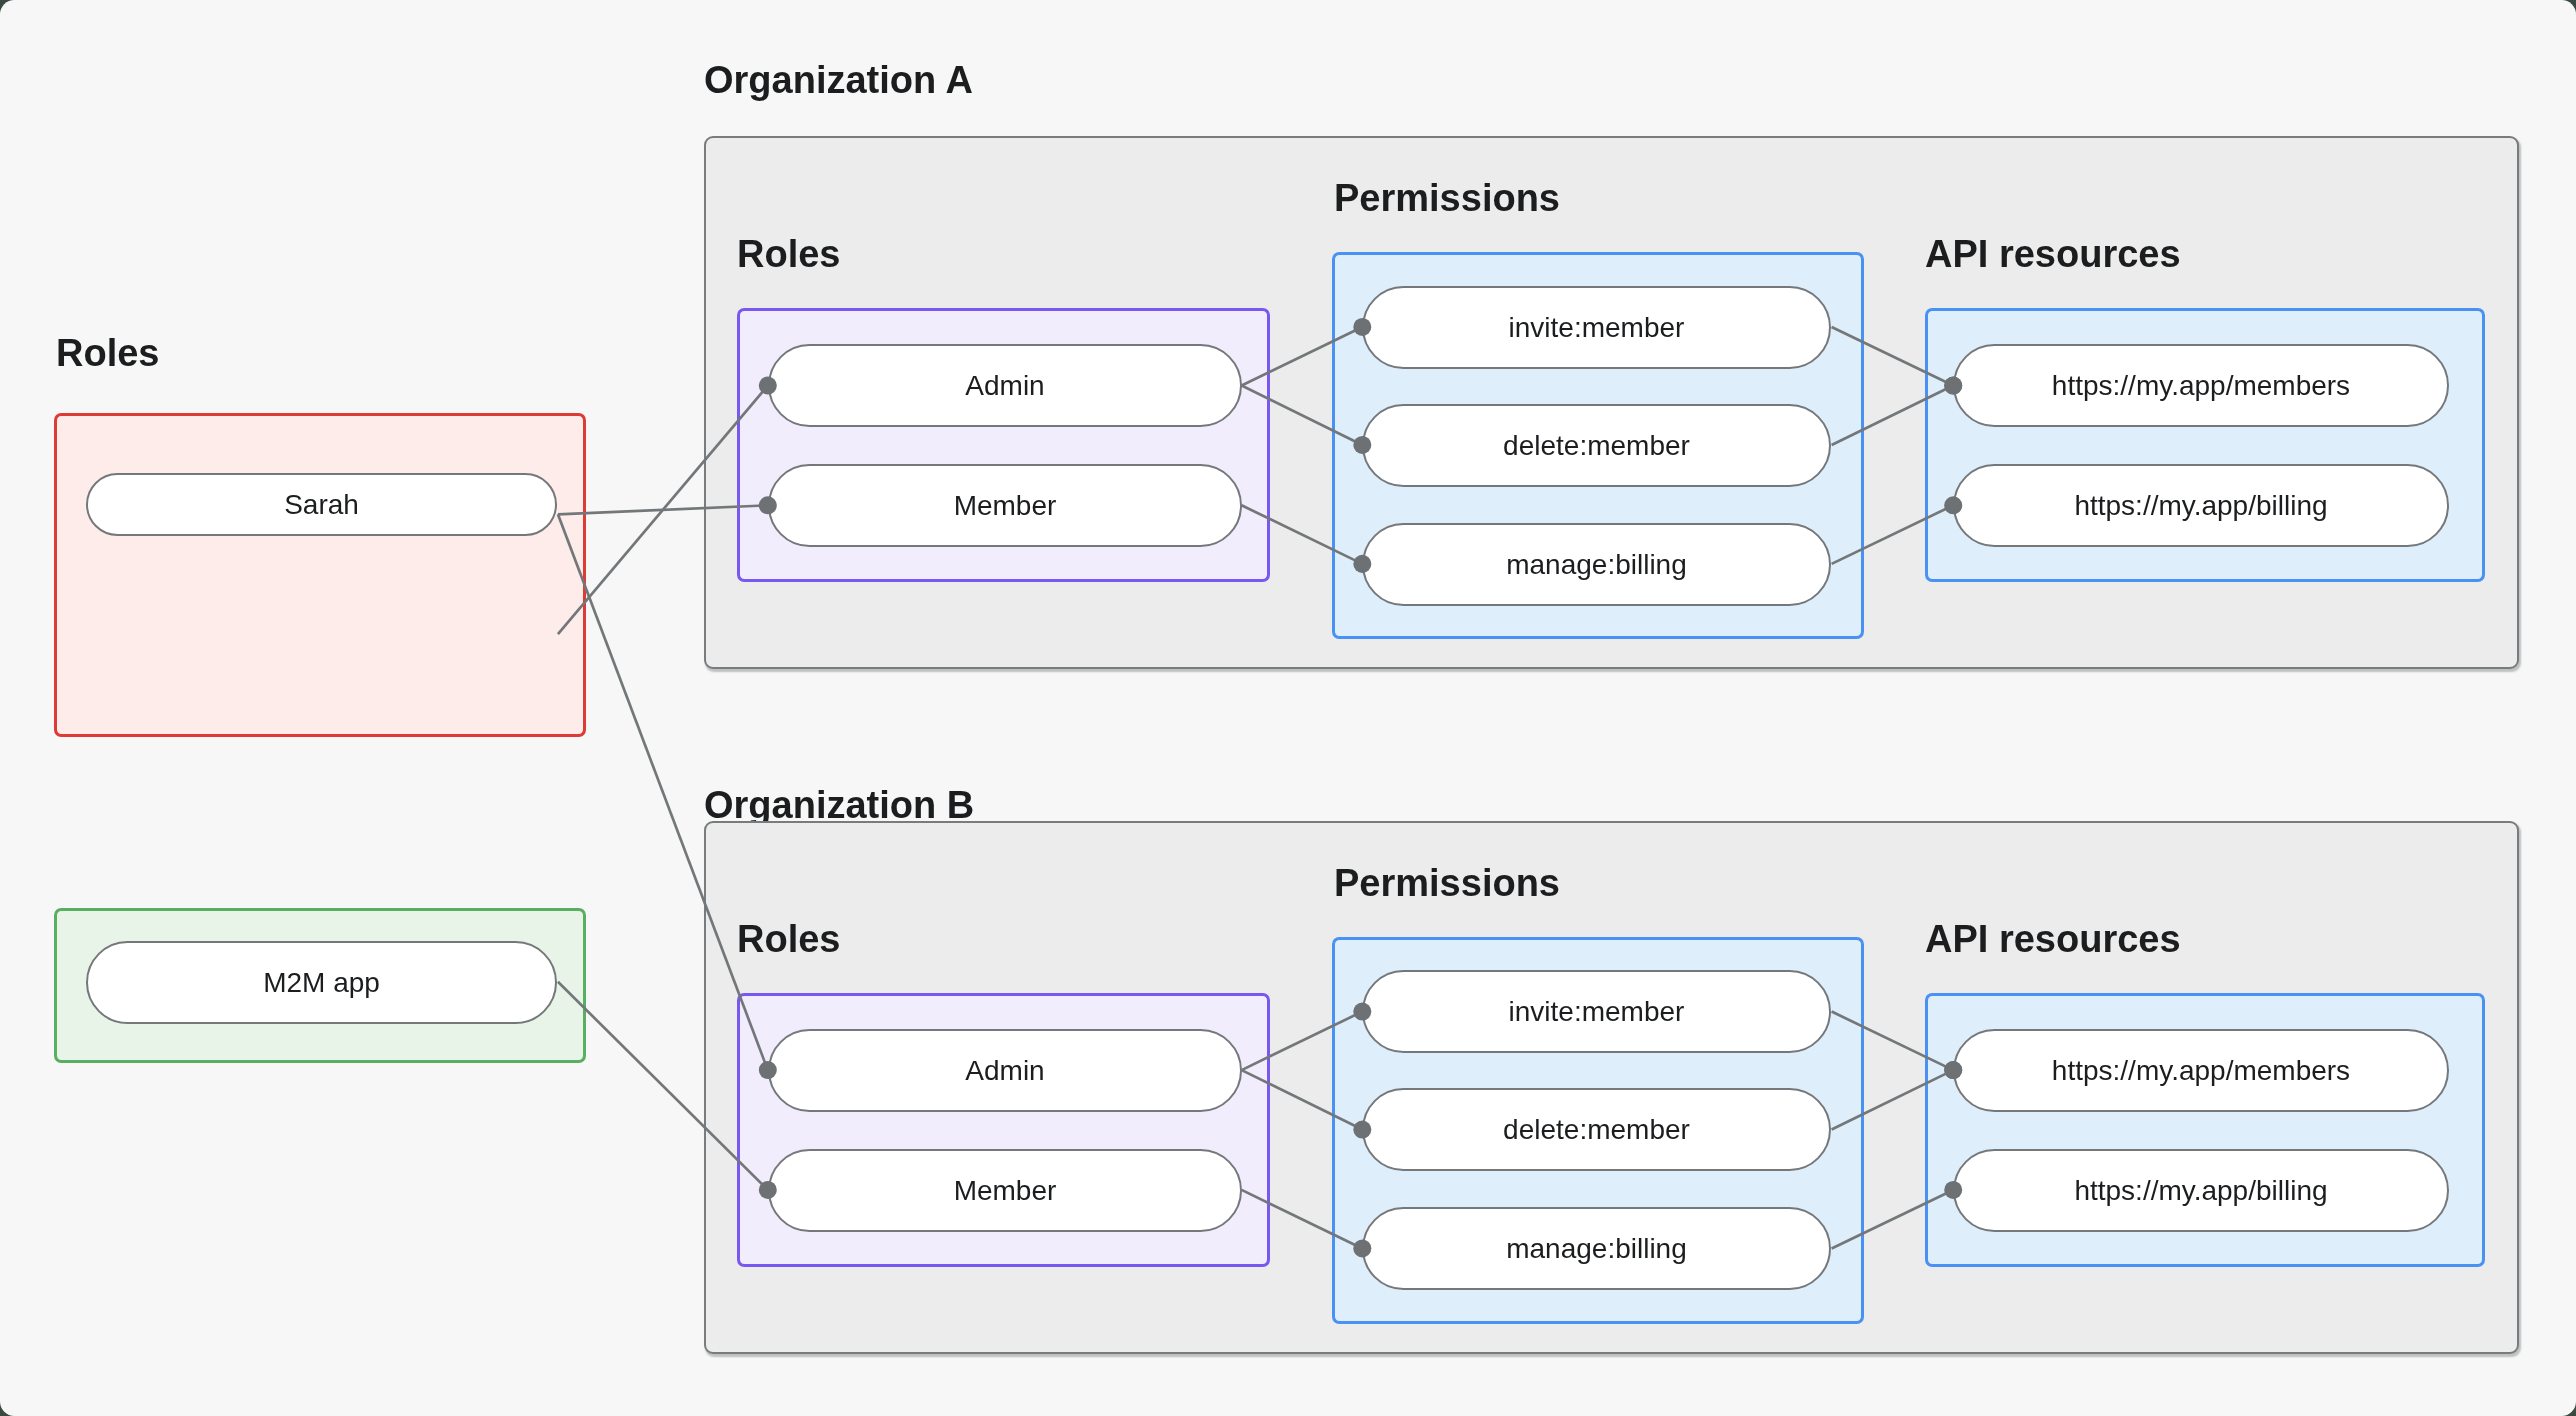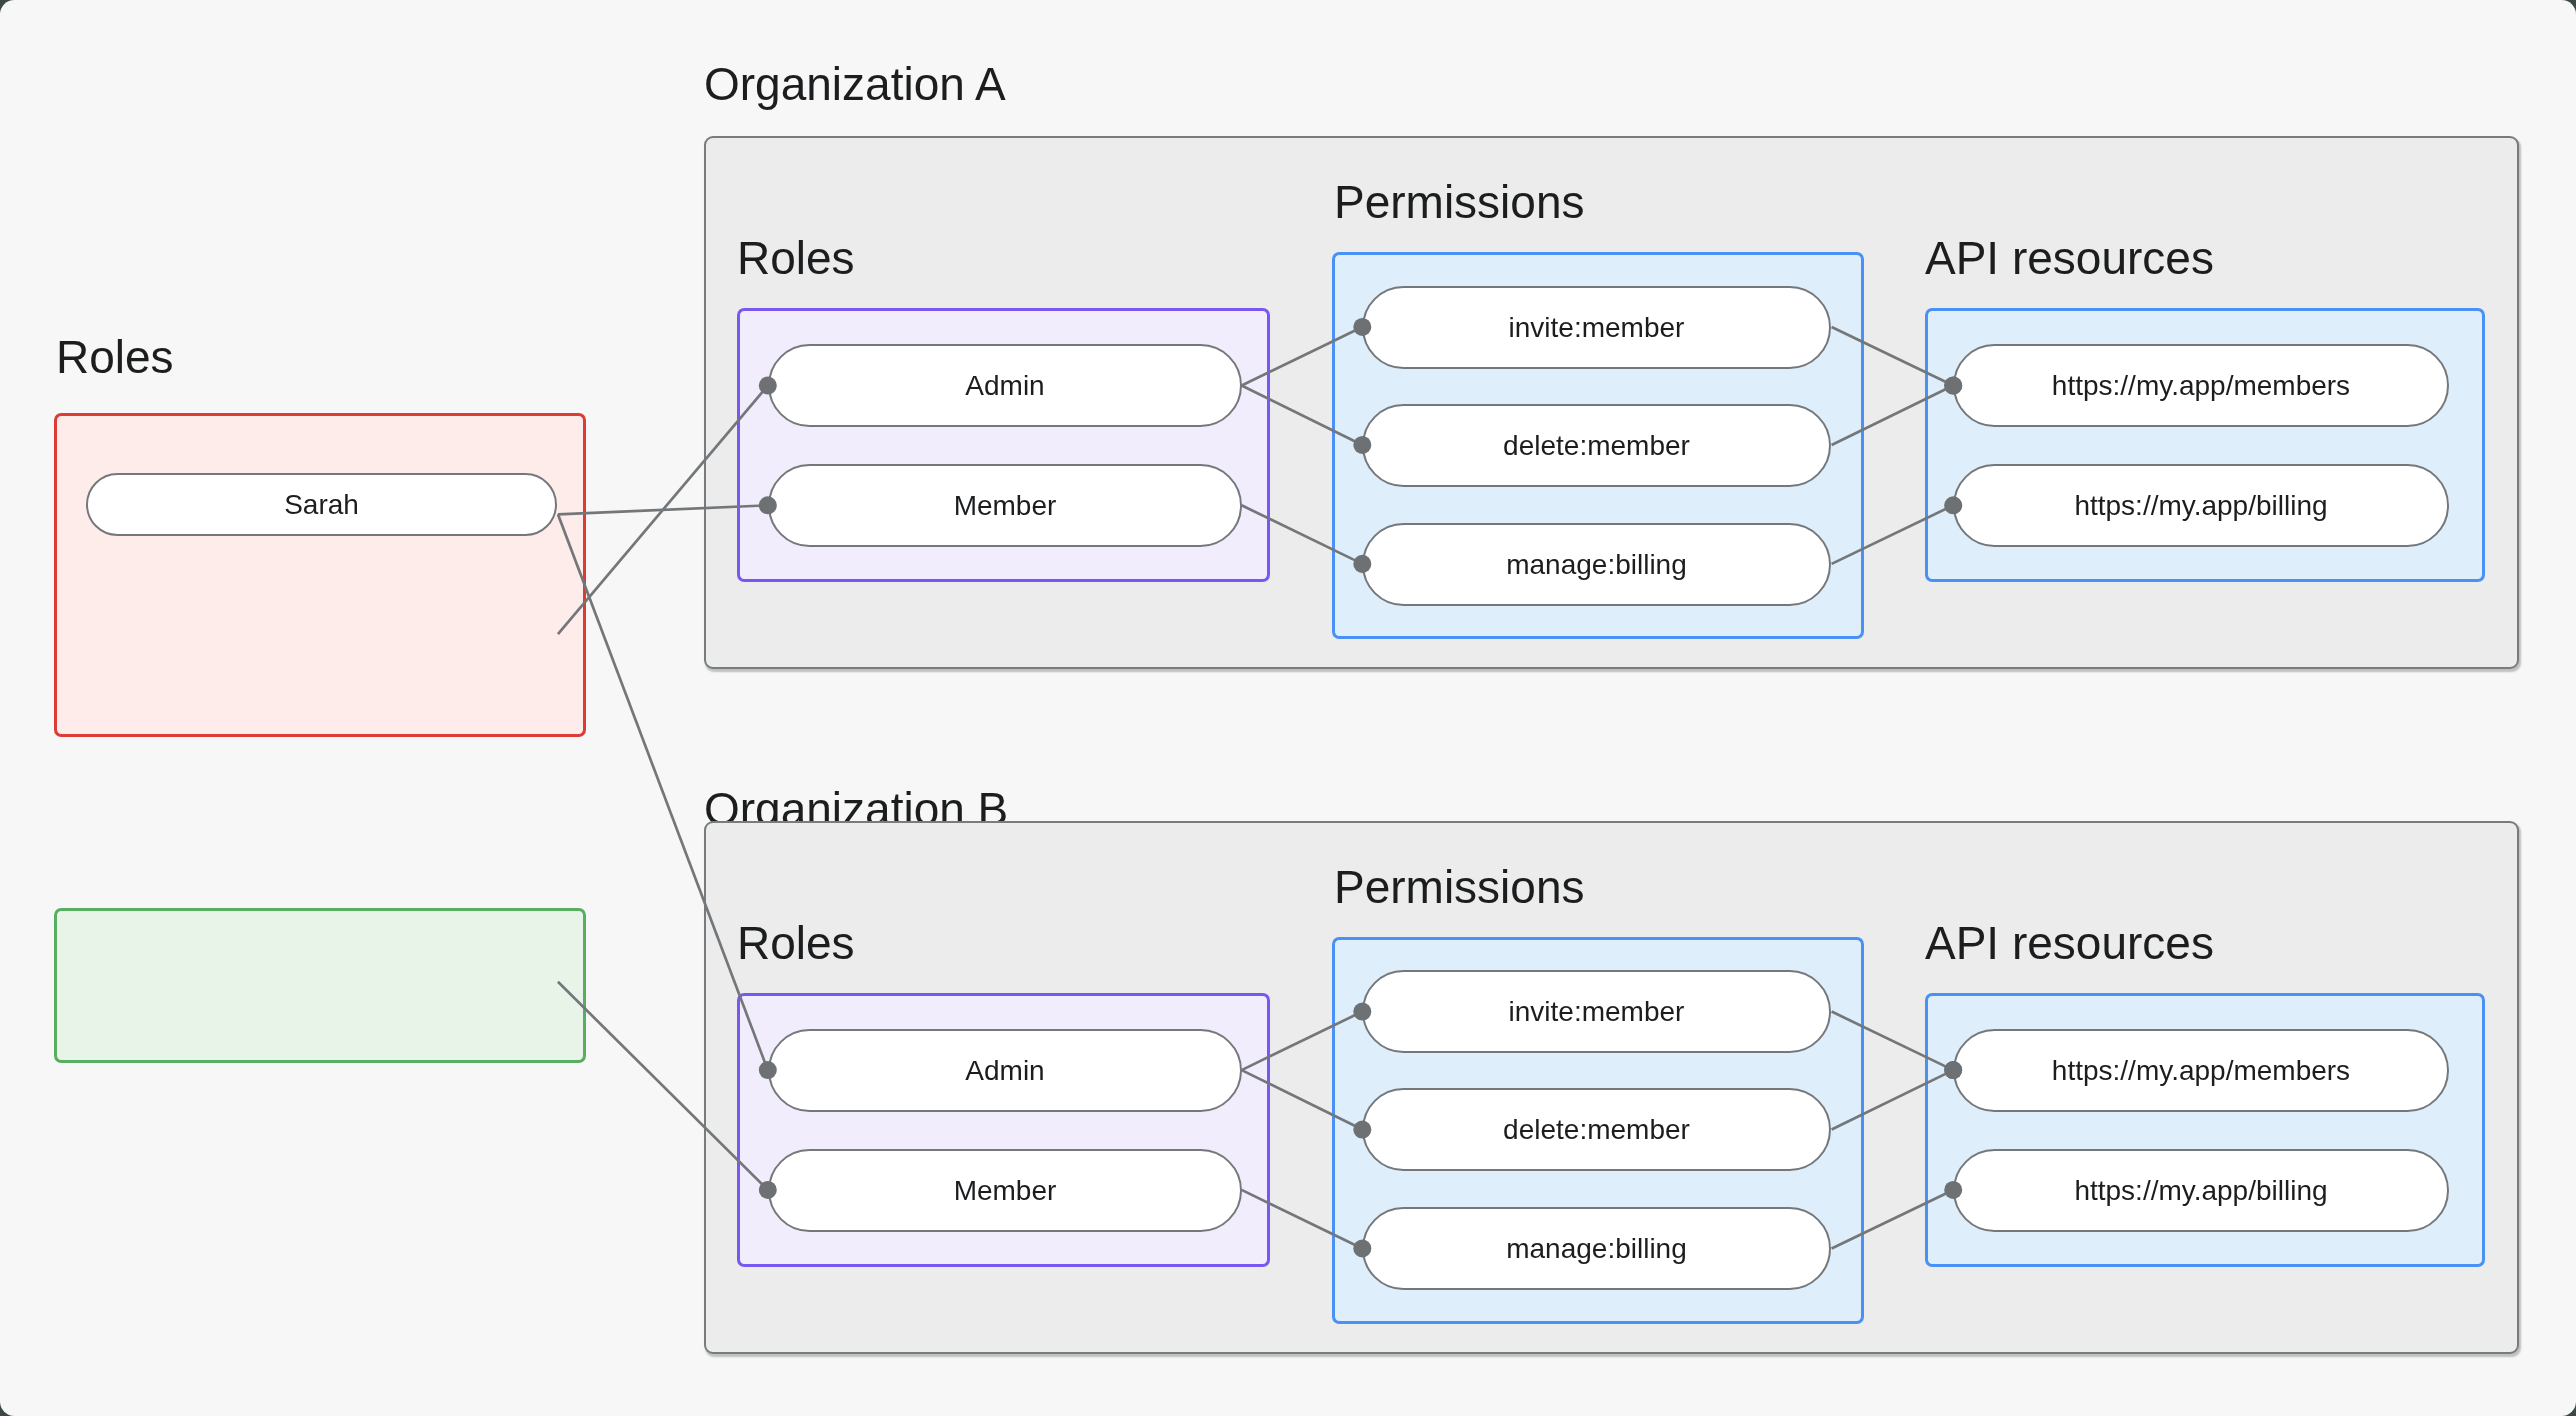--- a/index.html
+++ b/index.html
@@ -12,21 +12,21 @@
     --pill-bg:#ffffff; --pill-border:#75787b;
     --line:#73777a; --dot:#6d7173; --text:#1b1d1f;
   }
   html,body{margin:0;padding:0;background:var(--frame-bg);}
   .stage{
     position:relative; width:2576px; height:1416px;
     background:var(--canvas-bg); border-radius:14.4px; overflow:hidden;
     font-family:"Liberation Sans","DejaVu Sans",sans-serif; color:var(--text);
   }
   .glabel{
-    position:absolute; font-size:46px; line-height:1; font-weight:400;
+    position:absolute; font-size:38px; line-height:1; font-weight:700;
     color:var(--text); white-space:nowrap;
   }
   .gbox{position:absolute; border-radius:7.2px; box-sizing:border-box;}
   .gbox.org{
     background:var(--org-box-bg); border:2.7px solid var(--org-box-border);
     border-radius:9px; box-shadow:1.8px 2.7px 1.8px rgba(90,92,94,.35);
   }
   .gbox.users{background:var(--users-box-bg); border:3.6px solid var(--users-box-border);}
   .gbox.m2m{background:var(--m2m-box-bg); border:3.6px solid var(--m2m-box-border);}
   .gbox.roles{background:var(--roles-box-bg); border:3.6px solid var(--roles-box-border);}
@@ -42,20 +42,21 @@
 </head>
 <body>
 
 <div class="stage">
 
   <div class="glabel" style="left:56px;top:334px">Roles</div>
   <div class="gbox users" style="left:54px;top:413px;width:532px;height:324px"></div>
   <div class="pill" style="left:86px;top:473px;width:471px;height:63px">Sarah</div>
 
   <div class="gbox m2m" style="left:54px;top:908px;width:532px;height:155px"></div>
+  <div class="pill" style="left:86px;top:941px;width:471px;height:83px">M2M app</div>
 
   <div class="glabel" style="left:704px;top:61px">Organization A</div>
   <div class="gbox org" style="left:704px;top:136px;width:1815px;height:533px"></div>
 
   <div class="glabel" style="left:737px;top:235px">Roles</div>
   <div class="gbox roles" style="left:737px;top:308px;width:533px;height:274px"></div>
   <div class="pill" style="left:768px;top:344px;width:474px;height:83px">Admin</div>
   <div class="pill" style="left:768px;top:464px;width:474px;height:83px">Member</div>
 
   <div class="glabel" style="left:1334px;top:179px">Permissions</div>

